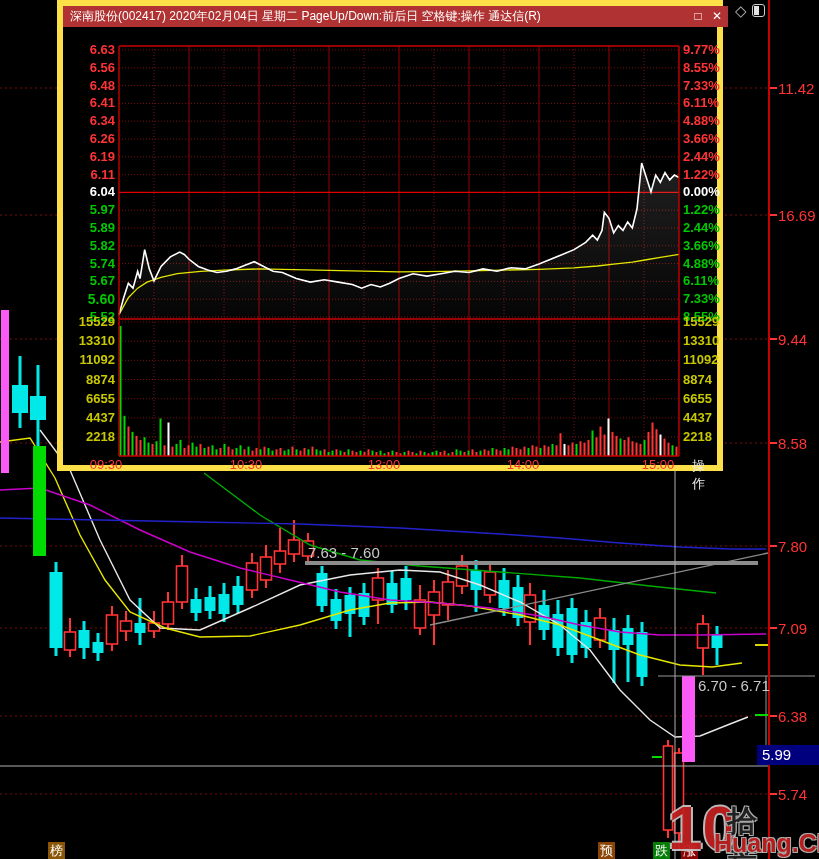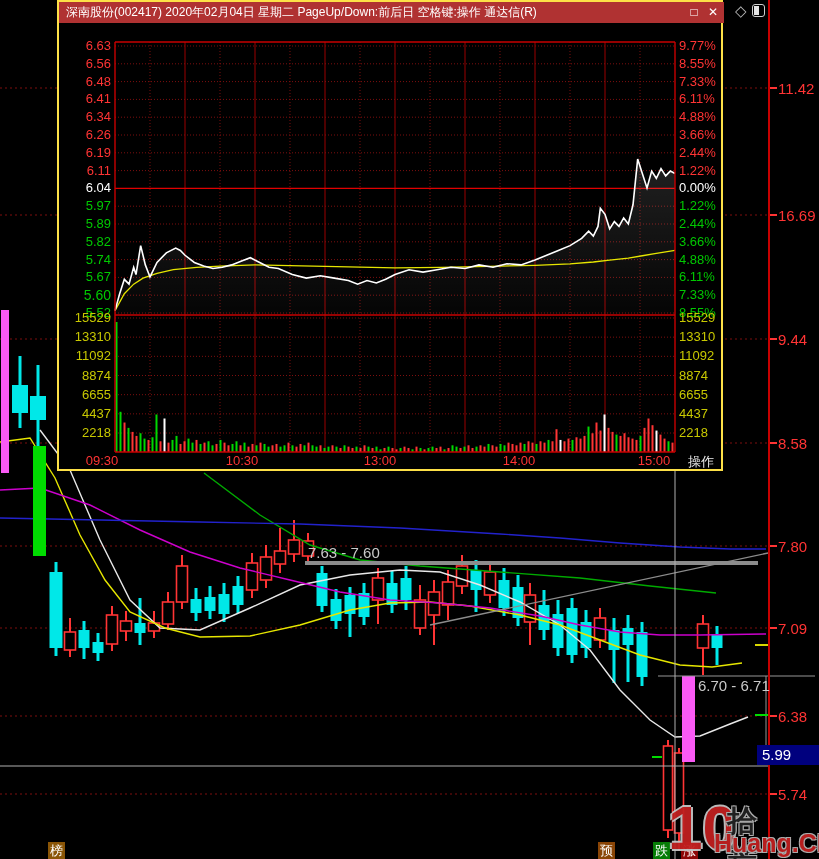--- a/index.html
+++ b/index.html
@@ -2,30 +2,30 @@
 <html><head>
 <meta charset="utf-8">
 <style>
   html,body{margin:0;padding:0;background:#000;width:819px;height:859px;overflow:hidden;
     font-family:"Liberation Sans","DejaVu Sans",sans-serif;}
   #stage{position:relative;width:819px;height:859px;background:#000;}
   svg{position:absolute;left:0;top:0;}
   .abslabel{position:absolute;white-space:nowrap;}
   
   #intraday-window{position:absolute;left:57px;top:0;width:666px;height:471px;background:#000;
-    border:2px solid #fde047;box-sizing:border-box;z-index:10;}
+    border:6px solid #fde047;box-sizing:border-box;z-index:10;}
   #win-titlebar{position:absolute;left:0;top:0;width:665px;height:21px;background:#b03232;
     color:#fff;font-size:12px;line-height:21px;padding-left:7px;box-sizing:border-box;}
   .tb-btn{position:absolute;top:2px;width:16px;height:16px;color:#fff;font-size:12px;
     text-align:center;line-height:16px;cursor:pointer;}
   #win-header{position:absolute;left:0;top:21px;width:100%;height:19px;font-size:13px;}
   #win-header span{position:absolute;top:2px;}
   .hdr-icon{position:absolute;top:4px;width:11px;height:11px;border:1px solid #c8c8c8;box-sizing:border-box;}
   .hdr-icon::after{content:"";position:absolute;left:0;top:0;width:5px;height:9px;background:#c8c8c8;}
-  .axis-col div{position:absolute;font-size:13px;height:14px;line-height:14px;}
+  .axis-col div{position:absolute;font-size:13px;height:14px;line-height:14px;font-weight:bold;}
   .time-lbl{position:absolute;top:451px;font-size:13px;color:#ff3434;width:50px;text-align:center;}
   #action-btn{position:absolute;top:451px;font-size:13px;color:#eee;cursor:pointer;}
   #cur-price-box{position:absolute;left:757px;top:745px;width:70px;height:20px;background:#00007e;
     color:#fff;font-size:15px;line-height:20px;padding-left:5px;box-sizing:border-box;z-index:6;}
   
   #watermark{position:absolute;z-index:30;opacity:.95;pointer-events:none;}
   #wm-num{position:absolute;left:668px;top:792px;font-size:62px;font-weight:bold;color:#c02020;
     text-shadow:-2px 0 #c4c4c4,2px 0 #c4c4c4,0 -2px #c4c4c4,0 2px #c4c4c4;}
   #wm-cn{position:absolute;left:727px;top:801px;font-size:30px;font-weight:bold;letter-spacing:2px;color:#222;
     text-shadow:-1px -1px 0 #b5b5b5,1px -1px 0 #b5b5b5,-1px 1px 0 #b5b5b5,1px 1px 0 #b5b5b5;}

